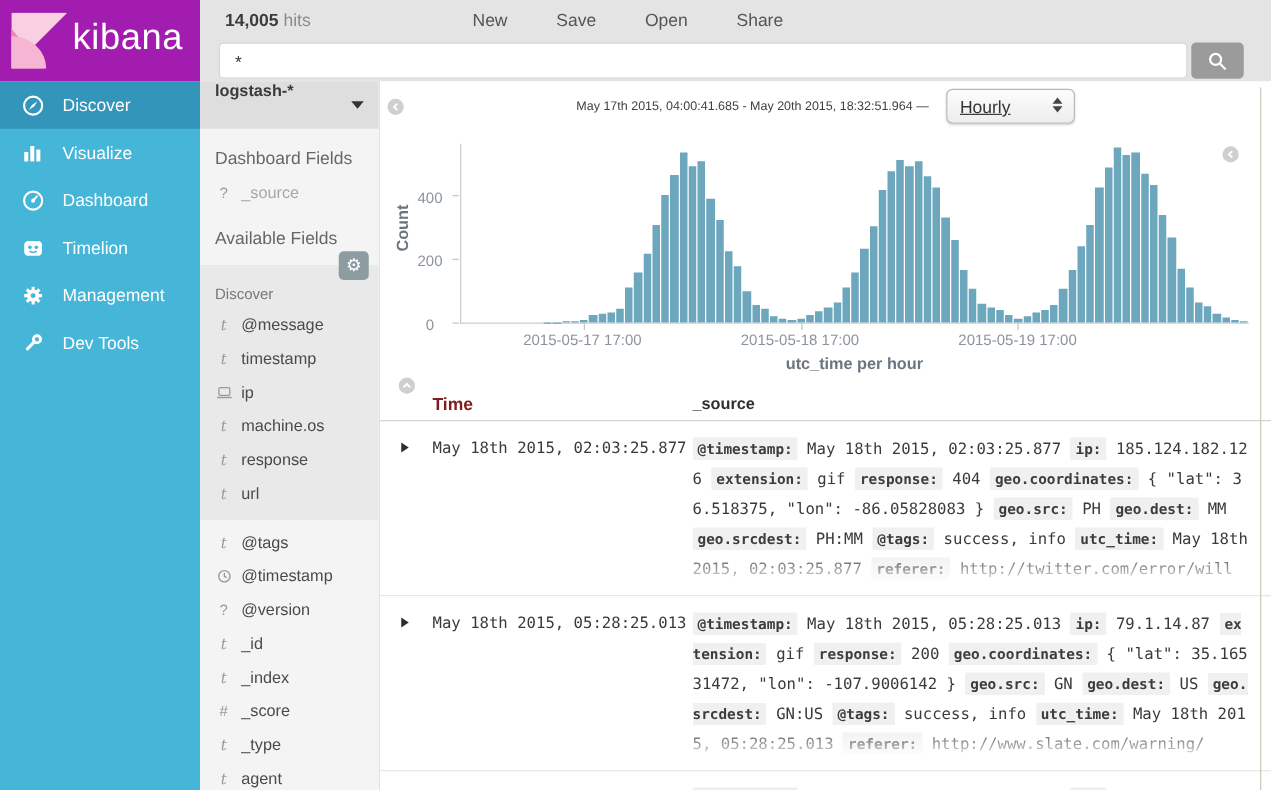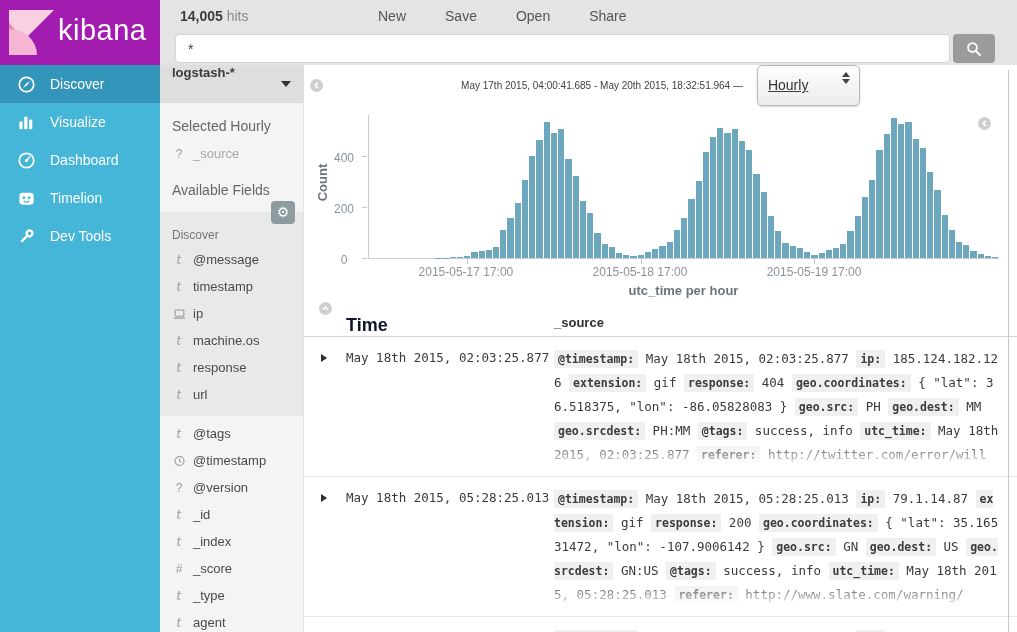--- a/index.html
+++ b/index.html
@@ -51,21 +51,21 @@
   
   .main { position:absolute; left:303px; top:65px; right:0; bottom:0; background:#fff; border-left:1px solid #e2e2e2; }
   .edge-line { position:absolute; right:8px; top:5px; bottom:0; width:1px; background:#c9c9bd; }
 
   .collapse { width:13px; height:13px; border-radius:50%; background:#cfcfcf; display:flex; align-items:center; justify-content:center; cursor:pointer; }
   .collapse svg { width:7px; height:7px; }
 
   .chart-header { position:relative; height:40px; display:flex; align-items:center; justify-content:center; gap:14px; }
   .chart-header .collapse { position:absolute; left:6px; top:14px; }
   .chart-title { font-size:10px; color:#3f3f3f; }
-  .interval-select { height:41px; min-width:103px; border:1px solid #b9b9b9; border-radius:5px; background:linear-gradient(#fdfdfd,#ededed); box-shadow:0 1px 2px rgba(0,0,0,0.18); display:flex; align-items:center; padding:0 10px; cursor:pointer; position:relative;text-decoration:underline; }
+  .interval-select { height:28px; min-width:103px; border:1px solid #b9b9b9; border-radius:5px; background:linear-gradient(#fdfdfd,#ededed); box-shadow:0 1px 2px rgba(0,0,0,0.18); display:flex; align-items:center; padding:0 10px; cursor:pointer; position:relative;text-decoration:underline; }
   .interval-label { font-size:14px; color:#333; }
   .spinner { position:absolute; right:9px; top:6px; display:flex; flex-direction:column; gap:2px; }
   .spinner .up { width:0;height:0;border-left:4px solid transparent;border-right:4px solid transparent;border-bottom:5px solid #444; }
   .spinner .dn { width:0;height:0;border-left:4px solid transparent;border-right:4px solid transparent;border-top:5px solid #444; }
 
   .chart-section { position:relative; height:196px; }
   .chart-collapse-right { position:absolute; right:26px; top:12px; }
   .plot { position:absolute; left:64px; right:18px; top:10px; bottom:42px; border-left:1px solid #cdcdcd; border-bottom:1px solid #cdcdcd; }
   .bars { position:absolute; left:1px; right:0; top:0; bottom:0; display:flex; align-items:flex-end; }
   .bar { flex:1 1 0; margin-right:1px; background:#6ca7bd; min-height:0; }
@@ -74,21 +74,21 @@
   .ytick-mark { position:absolute; left:58px; width:5px; height:1px; background:#c6c6c6; }
   .xtick-strip { position:absolute; left:64px; right:18px; top:160px; height:14px; }
   .xtick { position:absolute; transform:translateX(-50%); font-size:12px; color:#8a939b; white-space:nowrap; }
   .xtick-mark { position:absolute; bottom:-6px; width:1px; height:6px; background:#c6c6c6; }
   .xaxis-title { position:absolute; left:64px; right:18px; top:178px; text-align:center; font-size:13px; font-weight:bold; color:#6a7580; }
 
   
   .table-section { position:relative; }
   .table-collapse { position:absolute; left:15px; top:1px; }
   .thead { position:relative; height:36px; border-bottom:1px solid #d2d2d2; }
-  .th-time { position:absolute; left:42px; top:14px; font-size:18px; font-weight:bold; color:#0f172a; }
+  .th-time { position:absolute; left:42px; top:14px; font-size:14px; font-weight:bold; color:#7f1d1d; }
   .th-source { position:absolute; left:250px; top:14px; font-size:13px; font-weight:bold; color:#2f2f2f; }
   .doc-row { position:relative; height:140px; border-bottom:1px solid #e6e6e6; }
   .expand-caret { position:absolute; left:17px; top:17px; width:0; height:0; border-top:4px solid transparent; border-bottom:4px solid transparent; border-left:6px solid #2d2d2d; cursor:pointer; }
   .doc-time { position:absolute; left:42px; top:13px; font-family:"DejaVu Sans Mono",monospace; font-size:12.5px; color:#3a3a3a; }
   .doc-source { position:absolute; left:250px; right:18px; top:10px; height:120px; overflow:hidden; font-family:"DejaVu Sans Mono",monospace; font-size:12.5px; line-height:24px; color:#3a3a3a; word-break:break-all; }
   .doc-source::after { content:""; position:absolute; left:0; right:0; bottom:0; height:26px; background:linear-gradient(rgba(255,255,255,0),rgba(255,255,255,0.92)); pointer-events:none; }
   .src-key { background:#f0f0f0; font-weight:bold; font-size:11.5px; padding:2px 4px; color:#3c3c3c; border-radius:1px; }
 </style>
 </head>
 <body>
@@ -166,38 +166,50 @@
           <circle cx="7.3" cy="9.2" r="1.5" fill="#45b5d8"></circle>
           <circle cx="12.7" cy="9.2" r="1.5" fill="#45b5d8"></circle>
           <path d="M7 12.6 Q10 14.8 13 12.6" stroke="#45b5d8" stroke-width="1.3" fill="none"></path>
         </svg>
       </span>
       <span>Timelion</span>
     </div>
     <div class="nav-item">
       <span class="nav-icon">
         <svg viewBox="0 0 20 20">
+          <g stroke="#fff" stroke-width="2.6">
+            <path d="M10 2.5 V17.5 M2.5 10 H17.5 M4.7 4.7 L15.3 15.3 M4.7 15.3 L15.3 4.7"></path>
+          </g>
+          <circle cx="10" cy="10" r="5.2" fill="#fff"></circle>
+          <circle cx="10" cy="10" r="2.1" fill="#45b5d8"></circle>
+        </svg>
+      </span>
+      <span>Management</span>
+    </div>
+    <div class="nav-item">
+      <span class="nav-icon">
+        <svg viewBox="0 0 20 20">
           <g transform="rotate(45 10 10)">
             <rect x="8.7" y="8" width="2.6" height="10" rx="1.2" fill="#fff"></rect>
             <path d="M10 1.2 a4.2 4.2 0 0 1 4.2 4.2 a4.2 4.2 0 0 1 -4.2 4.2 a4.2 4.2 0 0 1 -4.2 -4.2 a4.2 4.2 0 0 1 4.2 -4.2 z M10 3.6 a1.8 1.8 0 1 0 0 3.6 a1.8 1.8 0 0 0 0 -3.6 z" fill="#fff" fill-rule="evenodd"></path>
           </g>
         </svg>
       </span>
       <span>Dev Tools</span>
     </div>
   </div>
 
 <div class="fields">
   <div class="index-header">
     <span class="index-name">logstash-*</span>
     <span class="caret-down"></span>
   </div>
   <button class="gear-btn">⚙</button>
 
-  <div class="f-section-title">Selected Hourly</div>
+  <div class="f-section-title">Dashboard Fields</div>
   <div id="selected-fields">
       <div class="field-row muted">
         <span class="f-icon">?</span>
         <span class="f-name">_source</span>
       </div>
     </div>
 
   <div class="f-section-title">Available Fields</div>
 
   <div class="popular-block">

